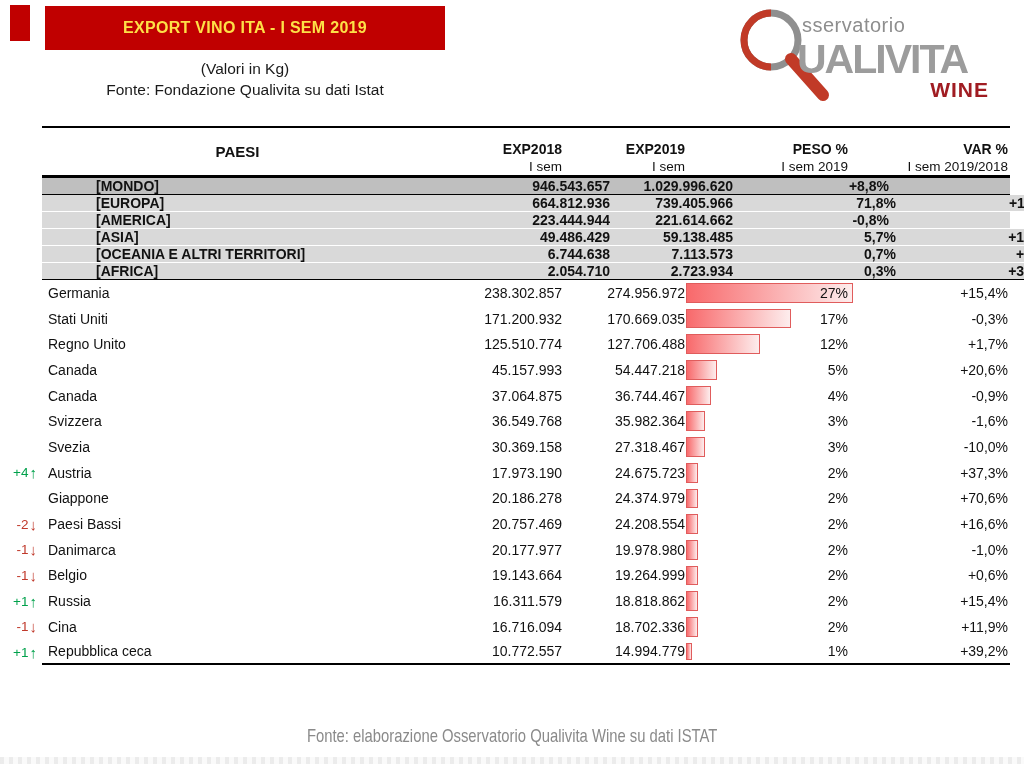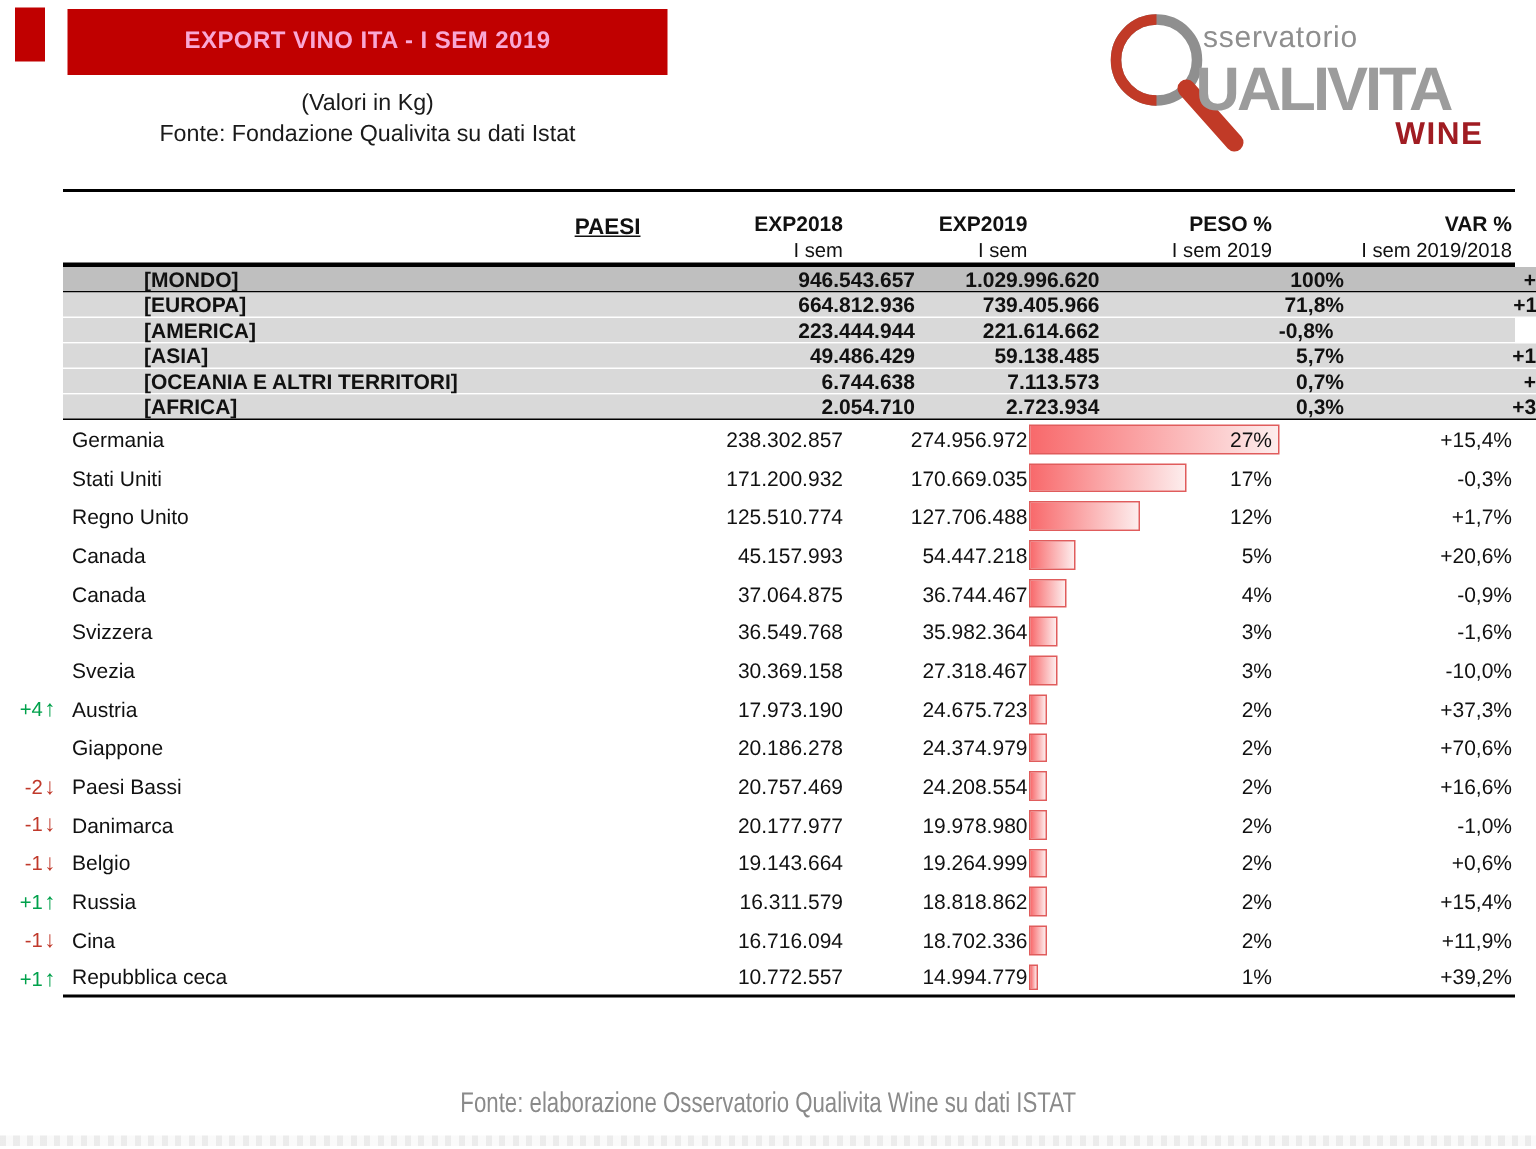--- a/index.html
+++ b/index.html
@@ -4,21 +4,21 @@
 <style>
   html,body{margin:0;padding:0;background:#fff;}
   .page{position:relative;width:1024px;height:766px;background:#fff;overflow:hidden;
         font-family:"Liberation Sans",sans-serif;color:#111;}
 
   
   .red-square{position:absolute;left:10px;top:5px;width:20px;height:36px;
               background:var(--banner-red,#C00000);}
   .banner{position:absolute;left:45px;top:6px;width:400px;height:44px;
           background:var(--banner-red,#C00000);display:flex;align-items:center;justify-content:center;}
-  .banner span{color:#f9a8d4;font-weight:bold;font-size:16px;letter-spacing:.3px;}
+  .banner span{color:#fde047;font-weight:bold;font-size:16px;letter-spacing:.3px;}
   .subtitle{position:absolute;left:45px;top:58px;width:400px;text-align:center;
             font-size:15.5px;line-height:21px;color:#1a1a1a;}
 
   
   .logo{position:absolute;left:733px;top:4px;width:285px;height:102px;}
   .logo svg{position:absolute;left:0;top:0;}
   .logo-line1{position:absolute;left:69px;top:10px;font-size:20px;color:var(--logo-gray,#8E8E8E);letter-spacing:.5px;}
   .logo-line2{position:absolute;left:64px;top:32px;font-size:41px;font-weight:bold;
               color:#9c9c9c;letter-spacing:-2px;}
   .logo-line3{position:absolute;right:29px;top:74px;font-size:21px;font-weight:bold;
@@ -35,21 +35,21 @@
   .row-main{flex:1;display:flex;box-sizing:border-box;}
   .cell{box-sizing:border-box;display:flex;align-items:center;}
   .c-name{width:385px;padding-left:6px;}
   .c-exp18{width:135px;justify-content:flex-end;}
   .c-exp19{width:123px;justify-content:flex-end;}
   .c-peso{width:167px;justify-content:flex-end;padding-right:4px;position:relative;}
   .c-var{width:158px;justify-content:flex-end;padding-right:2px;}
 
   .thead .row-main{height:52px;border-top:2px solid #000;border-bottom:3px solid #000;font-weight:bold;}
   .thead .cell{flex-direction:column;justify-content:flex-end;align-items:flex-end;line-height:17px;}
-  .thead .c-name{align-items:flex-end;justify-content:center;font-size:15px;text-decoration:underline;}
+  .thead .c-name{align-items:center;justify-content:center;font-size:15px;}
   .thead .h-sub{font-weight:normal;font-size:13.5px;}
 
   .agg-row .row-main{height:17px;background:var(--row-continent-gray,#D9D9D9);
                      font-weight:bold;border-bottom:1.5px solid #fff;padding-left:48px;}
   #agg-body .row:first-child .row-main{background:var(--row-world-gray,#BFBFBF);border-bottom:1.5px solid #000;}
   #agg-body .row:last-child .row-main{border-bottom:1.5px solid #000;}
 
   .country-row .row-main{height:25.7px;}
   #country-body .row:last-child .row-main{border-bottom:2px solid #000;}
 
@@ -117,21 +117,20 @@
         </div>
       </div>
     </div>
     <div id="agg-body">
   <div class="row agg-row">
     <div class="c-rank"></div>
     <div class="row-main">
       <div class="cell c-name">[MONDO]</div>
       <div class="cell c-exp18">946.543.657</div>
       <div class="cell c-exp19">1.029.996.620</div>
-      <div class="cell c-peso">100%</div>
       <div class="cell c-var">+8,8%</div>
     </div>
   </div>
 
   <div class="row agg-row">
     <div class="c-rank"></div>
     <div class="row-main">
       <div class="cell c-name">[EUROPA]</div>
       <div class="cell c-exp18">664.812.936</div>
       <div class="cell c-exp19">739.405.966</div>

